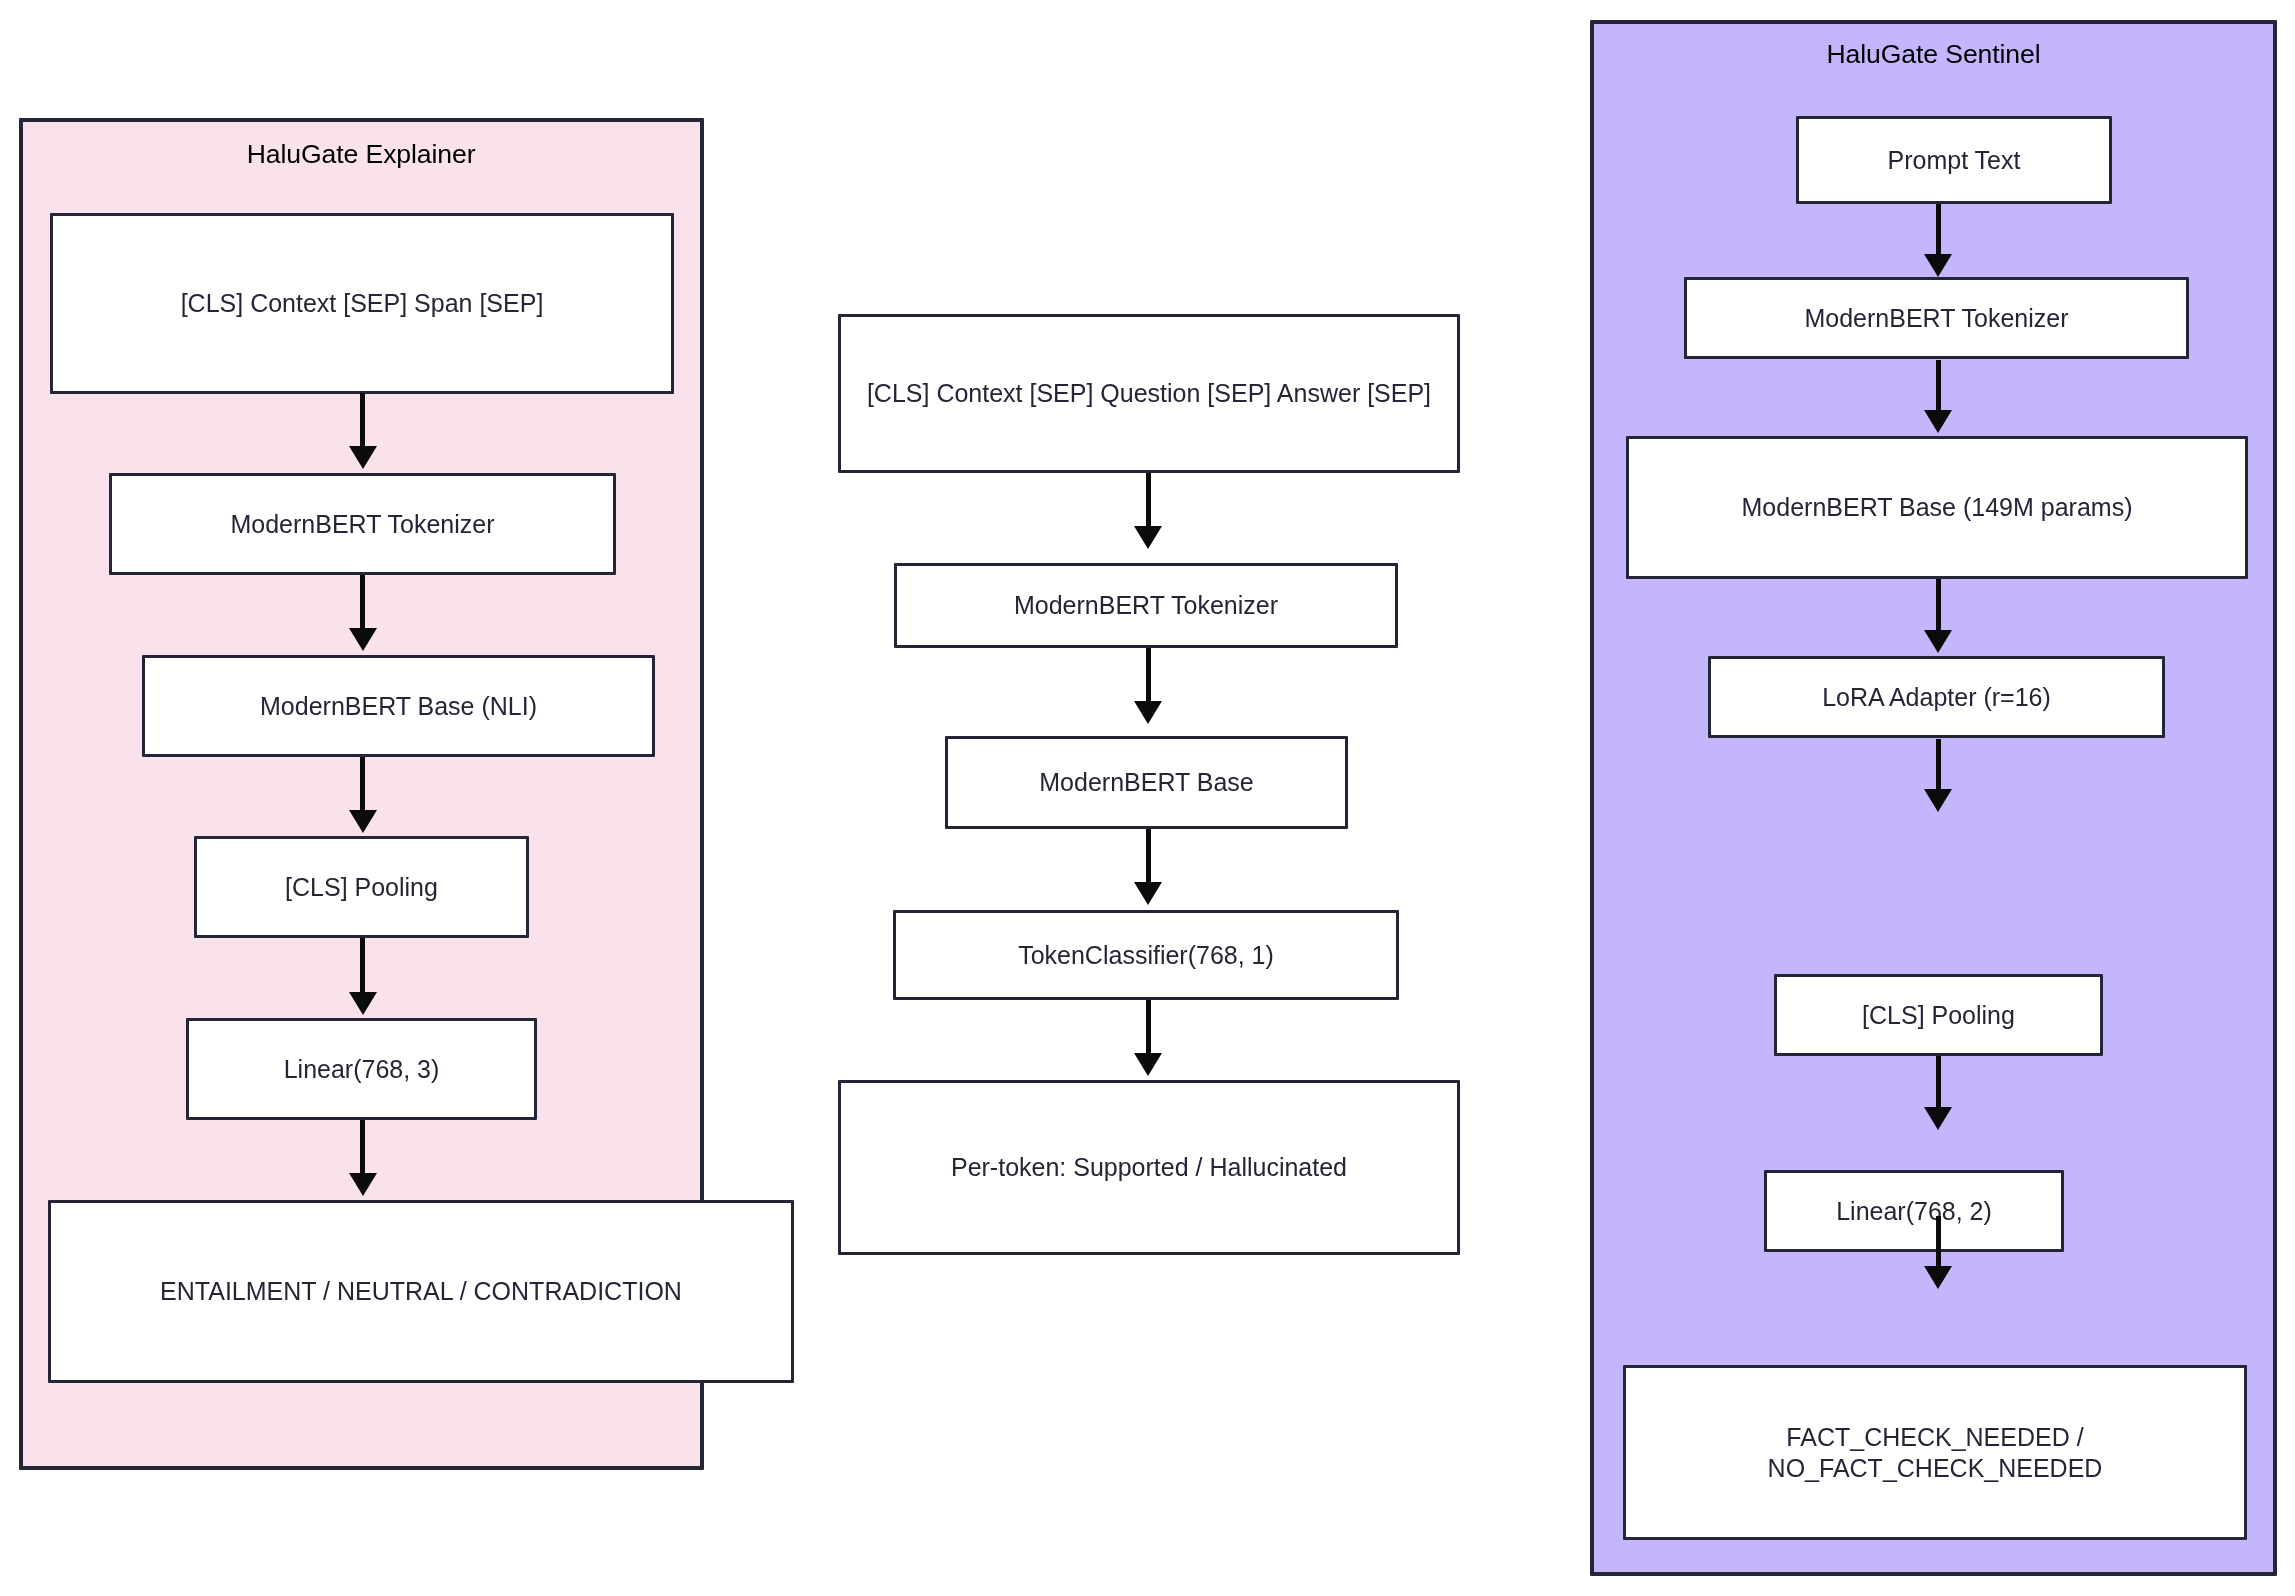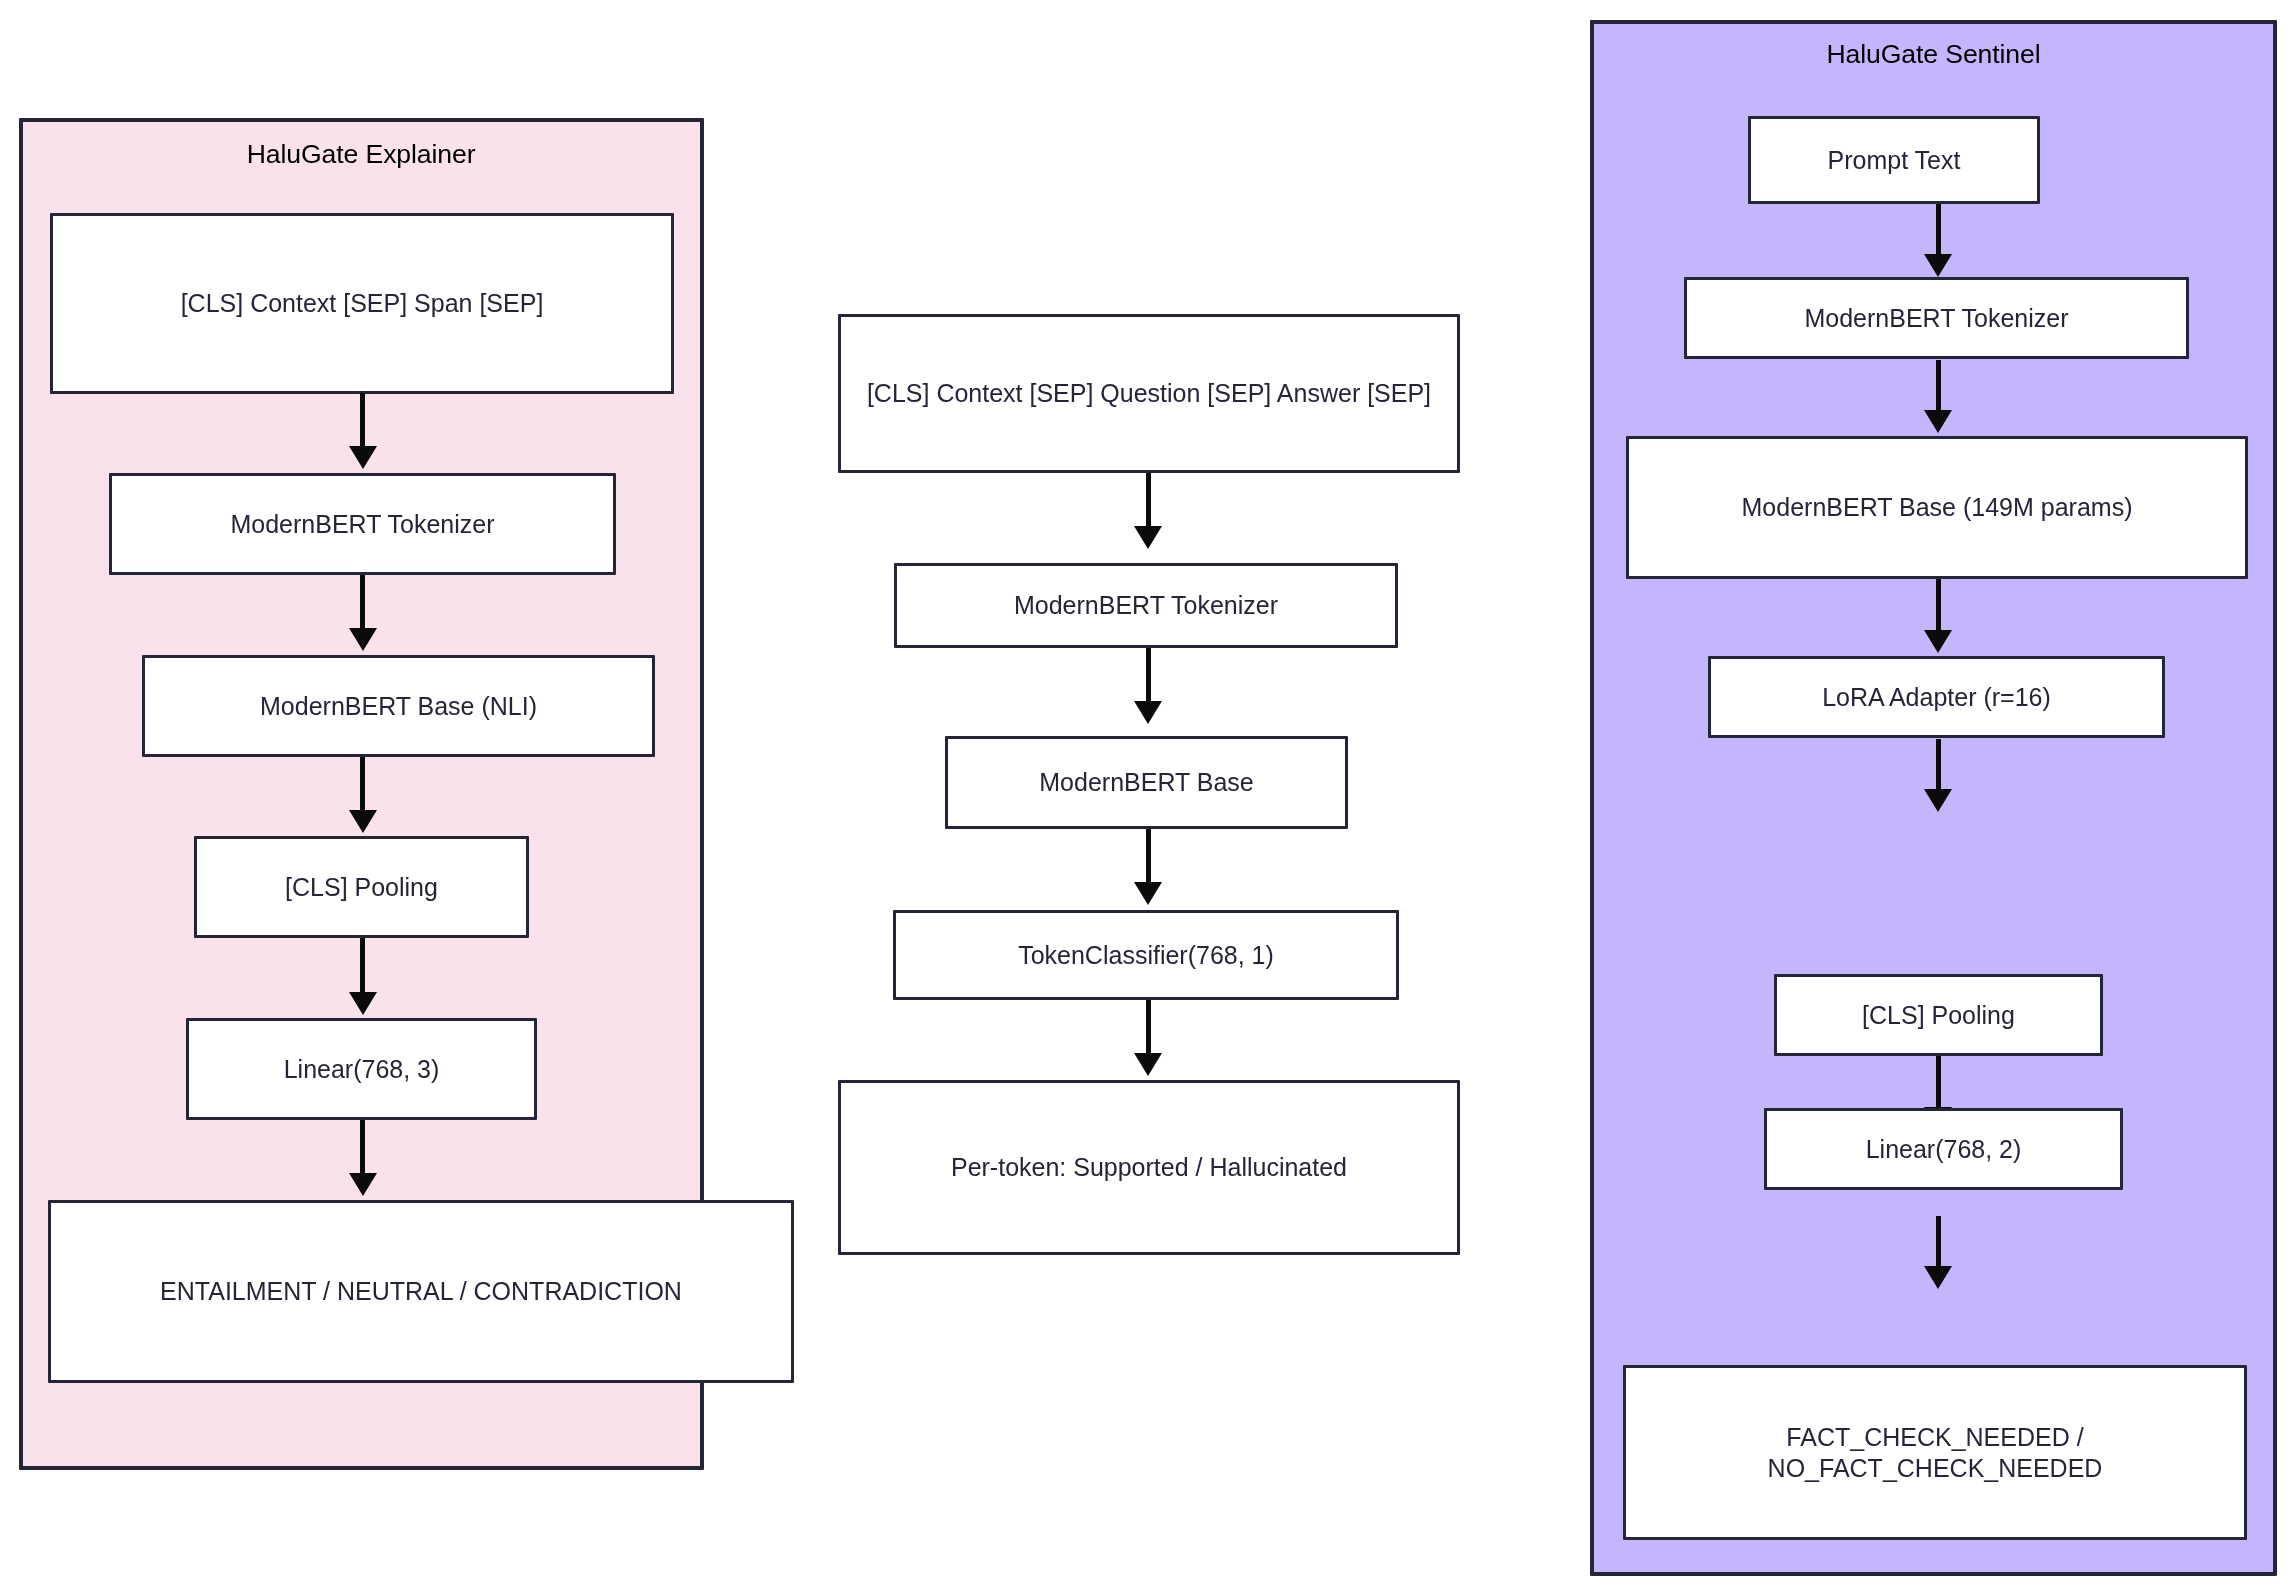--- a/index.html
+++ b/index.html
@@ -164,21 +164,21 @@
   <div class="edge-head" style="left:1134px; top:1053px;"></div>
 
   <div class="node" style="left:838px; top:1080px; width:622px; height:175px;">
     <span>Per-token: Supported / Hallucinated</span>
   </div>
 
   <div class="cluster cluster-sentinel" style="left:1590px; top:20px; width:687px; height:1556px;">
     <div class="cluster-title" style="top:15px;">HaluGate Sentinel</div>
   </div>
 
-  <div class="node" style="left:1748px; top:116px; width:292px; height:88px;">
+  <div class="node" style="left:1796px; top:116px; width:316px; height:88px;">
     <span>Prompt Text</span>
   </div>
   <div class="edge" style="left:1936px; top:204px; height:58px;"></div>
   <div class="edge-head" style="left:1924px; top:254px;"></div>
 
   <div class="node" style="left:1684px; top:277px; width:505px; height:82px;">
     <span>ModernBERT Tokenizer</span>
   </div>
   <div class="edge" style="left:1936px; top:360px; height:58px;"></div>
   <div class="edge-head" style="left:1924px; top:410px;"></div>
@@ -194,21 +194,21 @@
   </div>
   <div class="edge" style="left:1936px; top:739px; height:58px;"></div>
   <div class="edge-head" style="left:1924px; top:789px;"></div>
 
   <div class="node" style="left:1774px; top:974px; width:329px; height:82px;">
     <span>[CLS] Pooling</span>
   </div>
   <div class="edge" style="left:1936px; top:1056px; height:58px;"></div>
   <div class="edge-head" style="left:1924px; top:1107px;"></div>
 
-  <div class="node" style="left:1764px; top:1108px; width:359px; height:82px;">
+  <div class="node" style="left:1764px; top:1170px; width:300px; height:82px;">
     <span>Linear(768, 2)</span>
   </div>
   <div class="edge" style="left:1936px; top:1216px; height:58px;"></div>
   <div class="edge-head" style="left:1924px; top:1266px;"></div>
 
   <div class="node" style="left:1623px; top:1365px; width:624px; height:175px;">
     <span>FACT_CHECK_NEEDED / NO_FACT_CHECK_NEEDED</span>
   </div>
 
 </div>

